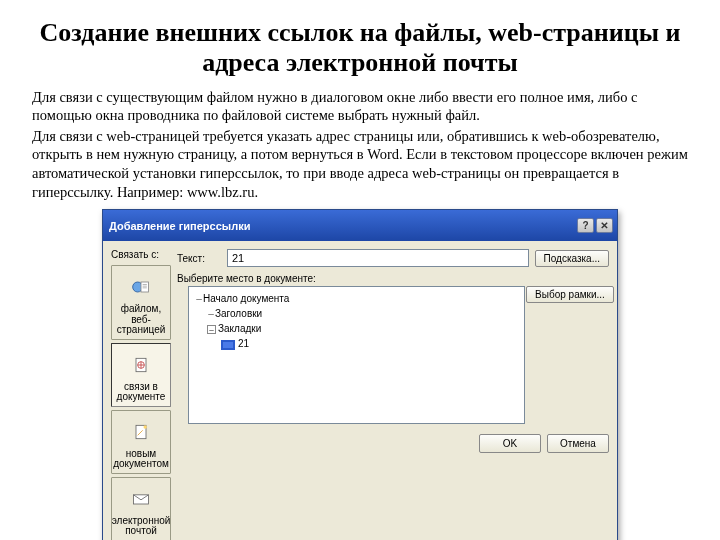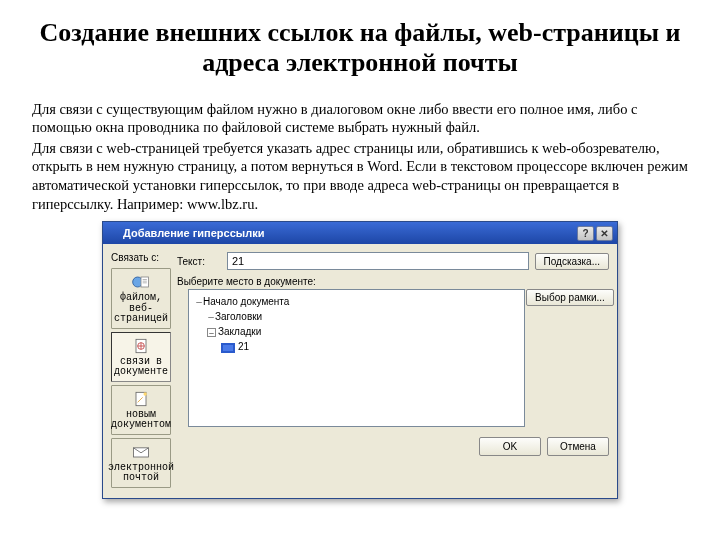--- a/index.html
+++ b/index.html
@@ -10,21 +10,21 @@
     font-family: "Times New Roman", Georgia, serif;
     padding: 18px 32px 0 32px;
     color: #000;
     overflow: hidden;
   }
   h1 {
     font-size: 26px;
     font-weight: 700;
     text-align: center;
     line-height: 1.15;
-    margin-bottom: 22px;
+    margin-bottom: 10px;
   }
   .body-text p {
     font-size: 14.5px;
     line-height: 1.28;
     margin-bottom: 2px;
   }
   .dialog-wrap {
     display: flex;
     justify-content: center;
     margin-top: 8px;
@@ -32,26 +32,26 @@
   
   .dlg {
     width: 516px;
     font-family: Tahoma, Arial, sans-serif;
     font-size: 11px;
     border: 1px solid #2a4a8a;
     box-shadow: 2px 3px 6px rgba(0,0,0,.35);
     background: #ece9d8;
   }
   .titlebar {
-    height: 22px;
+    height: 31px;
     background: linear-gradient(#3a6bd6, #1d46a6);
     color: #fff;
     display: flex;
     align-items: center;
-    padding: 0 4px 0 20px;
+    padding: 0 4px 0 6px;
     font-weight: 700;
     font-size: 11px;
   }
   .titlebar .spacer { flex: 1; }
   .winbtn {
     width: 17px; height: 15px;
     background: linear-gradient(#e8e8e8,#c4c4c4);
     border: 1px solid #6a7aa0;
     border-radius: 2px;
     margin-left: 2px;
@@ -71,30 +71,29 @@
     gap: 3px;
   }
   .linkbar-label {
     font-size: 10px;
     margin-bottom: 2px;
   }
   .linkbtn {
     border: 1px solid #9a9a85;
     background: #ece9d8;
     border-radius: 1px;
-    padding: 4px 2px 3px 2px;
+    padding: 12px 2px 3px 2px;
     text-align: center;
     font-size: 10px;
     line-height: 1.05;
     cursor: pointer;
     display: flex;
     flex-direction: column;
     align-items: center;
-    gap: 2px;
-    font-family: Liberation Mono, monospace;
+    gap: 8px;
   }
   .linkbtn.selected {
     background: #f7f4e8;
     border: 1px inset #888;
   }
   .ico {
     width: 20px; height: 18px;
     display: inline-block;
   }
   .ico svg { width: 100%; height: 100%; }

